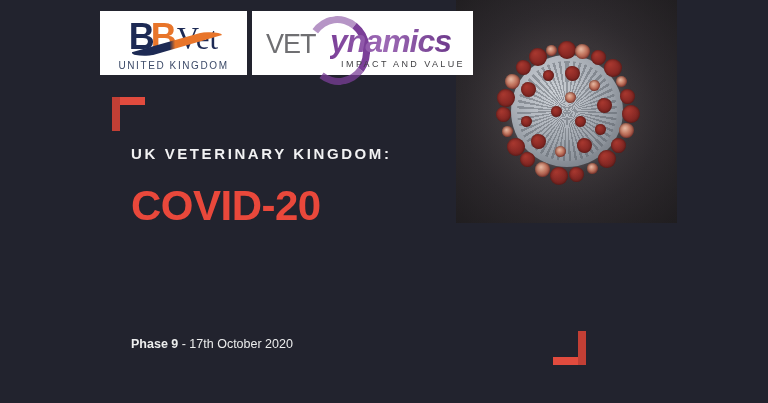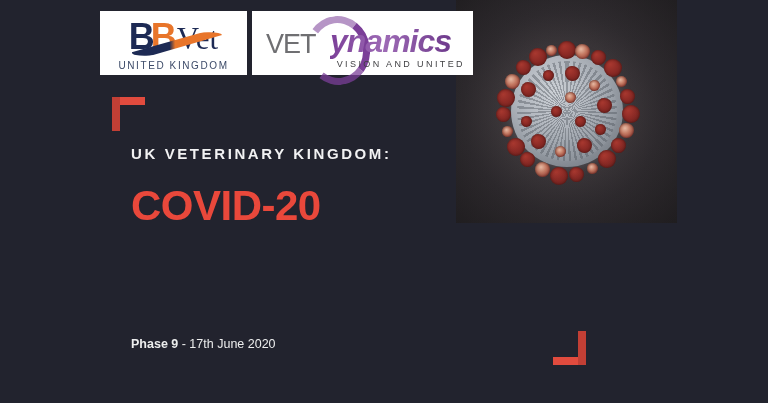--- a/index.html
+++ b/index.html
@@ -303,36 +303,36 @@
       <span class="bb-swoosh"></span>
     </div>
     <div class="bb-sub">UNITED KINGDOM</div>
   </div>
 
   <div class="logo-box logo-vetdyn">
     <div class="vd-wrap">
       <span class="vd-vet">VET</span>
       <span class="vd-swoosh"></span>
       <span class="vd-dyn">ynamics</span>
-      <span class="vd-sub">VISION AND UNITED</span>
+      <span class="vd-sub">IMPACT AND VALUE</span>
     </div>
   </div>
 
   <div class="bracket bracket-tl">
     <span class="arm-h"></span>
     <span class="arm-v"></span>
   </div>
   <div class="bracket bracket-br">
     <span class="arm-h"></span>
     <span class="arm-v"></span>
   </div>
 
   <div class="eyebrow">UK VETERINARY KINGDOM:</div>
 
   <div class="headline">
     <span class="hl-line">COVID-20</span>
   </div>
 
   <div class="phase">
-    <span class="phase-label">Phase 9</span><span class="phase-date"> - 17th June 2020</span>
+    <span class="phase-label">Phase 9</span><span class="phase-date"> - 17th October 2020</span>
   </div>
 
 </div>
 
 </body></html>

